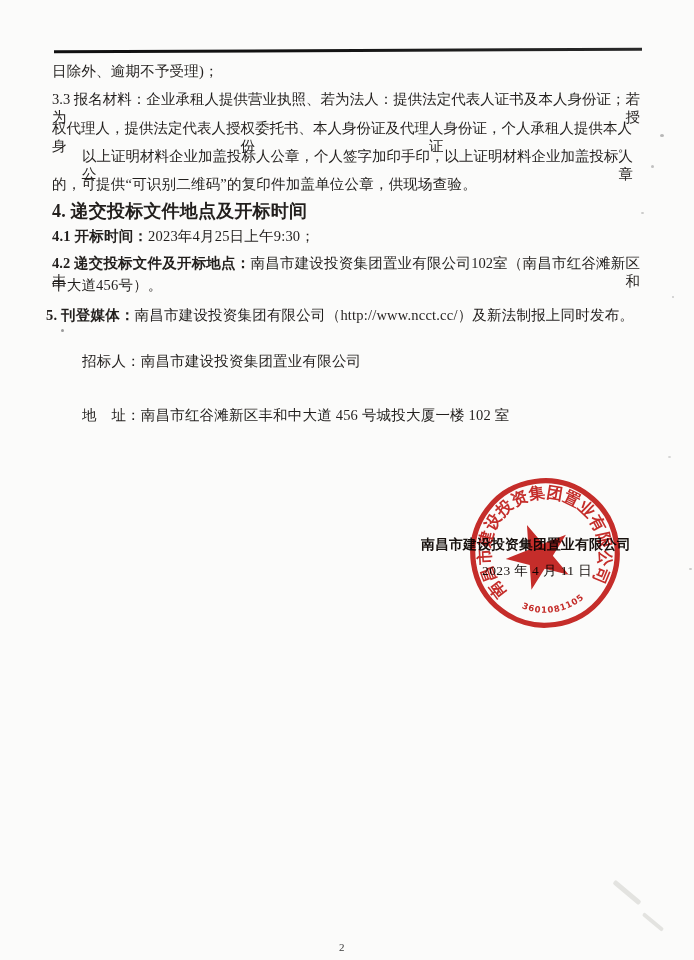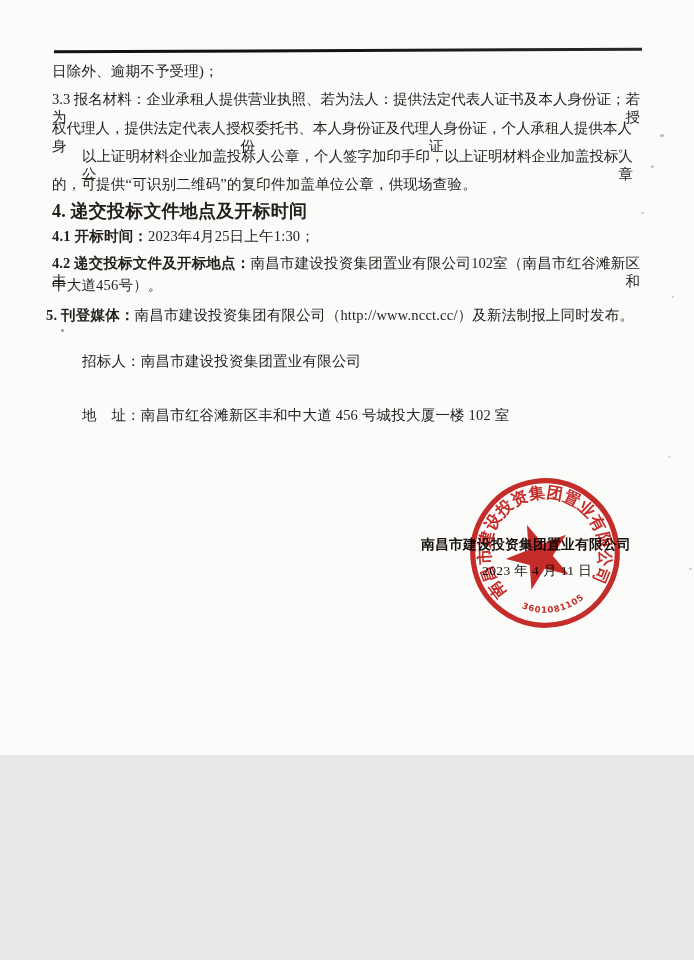--- a/index.html
+++ b/index.html
@@ -1,17 +1,17 @@
 <!DOCTYPE html>
 <html><head>
 <meta charset="utf-8">
 <style>
   html,body{margin:0;padding:0;background:#e8e8e8;}
   .page{
-    position:relative;width:694px;height:755px;margin:0 auto;
+    position:relative;width:694px;height:960px;margin:0 auto;
     background:#fbfbfa;overflow:hidden;
     font-family:"Liberation Serif","DejaVu Serif",serif;
     color:#221f1d;
   }
   .rule{position:absolute;left:54px;top:49px;width:588px;height:2.6px;
         background:linear-gradient(to right,#111 0 40%,#2a2a2a);
         transform:rotate(-0.25deg);}
   .ln{position:absolute;font-size:14.5px;line-height:1.25;white-space:nowrap;letter-spacing:.2px;}
   .just{white-space:normal;text-align:justify;text-align-last:justify;letter-spacing:0;}
   .lbl{font-weight:bold;text-align:center;}
@@ -44,21 +44,21 @@
 
   <div class="ln just" style="left:52px;top:90px;width:588px;">3.3 报名材料：企业承租人提供营业执照、若为法人：提供法定代表人证书及本人身份证；若为授</div>
   <div class="ln just" style="left:52px;top:119px;width:580px;">权代理人，提供法定代表人授权委托书、本人身份证及代理人身份证，个人承租人提供本人身份证。</div>
 
   <div class="ln just" style="left:82px;top:147px;width:551px;">以上证明材料企业加盖投标人公章，个人签字加印手印，以上证明材料企业加盖投标人公章</div>
   <div class="ln" style="left:52px;top:175px;">的，可提供“可识别二维码”的复印件加盖单位公章，供现场查验。</div>
 
   <div class="ln heading" style="left:52px;top:200px;">4. 递交投标文件地点及开标时间</div>
 
   <div class="ln" style="left:52px;top:227px;">
-    <span class="lbl">4.1 开标时间：</span><span>2023年4月25日上午1:30；</span>
+    <span class="lbl">4.1 开标时间：</span><span>2023年4月25日上午9:30；</span>
   </div>
 
   <div class="ln just" style="left:52px;top:254px;width:588px;">
     <span class="lbl">4.2 递交投标文件及开标地点：</span><span>南昌市建设投资集团置业有限公司102室（南昌市红谷滩新区丰和</span>
   </div>
   <div class="ln" style="left:52px;top:276px;text-align:center;">中大道456号）。</div>
 
   <div class="ln" style="left:46px;top:306px;">
     <span class="lbl">5. 刊登媒体：</span><span>南昌市建设投资集团有限公司（http://www.ncct.cc/）及新法制报上同时发布。</span>
   </div>

